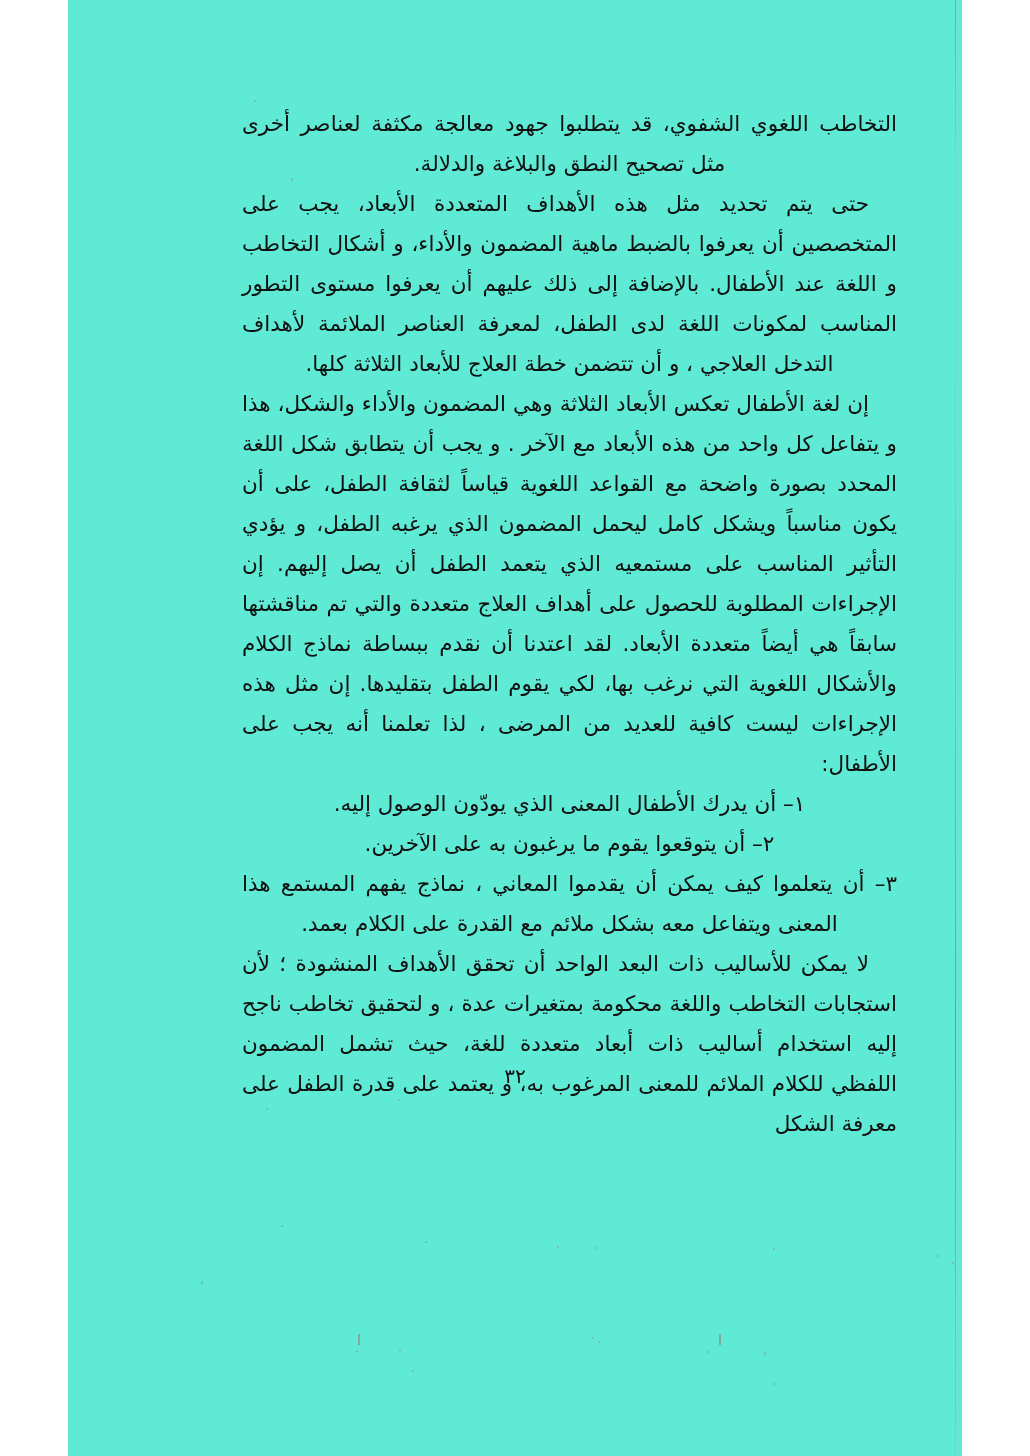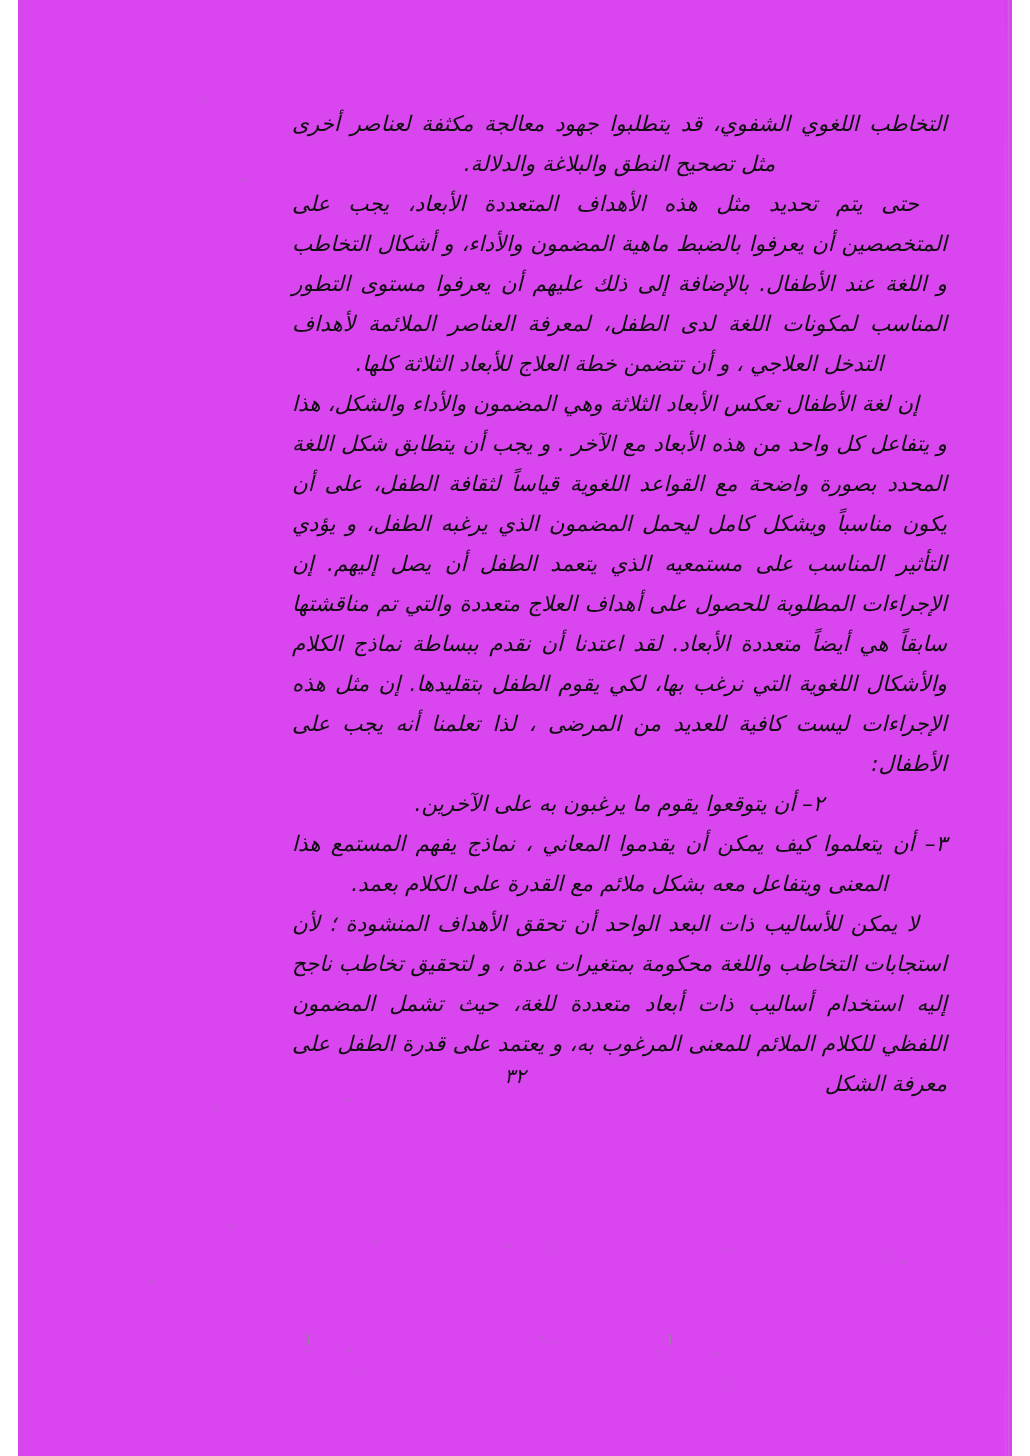--- a/index.html
+++ b/index.html
@@ -3,27 +3,26 @@
 <meta charset="utf-8">
 <title>صفحة ٣٢</title>
 <style>
   html, body {
     margin: 0;
     padding: 0;
     background: #ffffff;
   }
   #page {
     position: relative;
-    width: 994px;
+    width: 894px;
     height: 1456px;
     margin: 0 auto;
-    background: #d946ef;
+    background: #5eead4;
     overflow: hidden;
     font-family: "DejaVu Sans", "Liberation Sans", sans-serif;
-    font-style: italic;
   }
   
   #scan-edge-right {
     position: absolute;
     top: 0;
     right: 6px;
     width: 1px;
     height: 1456px;
     background: linear-gradient(to bottom,
         rgba(120,120,120,0.55) 0%,
@@ -121,20 +120,24 @@
   <div id="textblock">
 
     <p class="para no-indent last-centered">التخاطب اللغوي الشفوي، قد يتطلبوا جهود معالجة مكثفة لعناصر أخرى مثل تصحيح النطق والبلاغة والدلالة.</p>
 
     <p class="para last-centered">حتى يتم تحديد مثل هذه الأهداف المتعددة الأبعاد، يجب على المتخصصين أن يعرفوا بالضبط ماهية المضمون والأداء، و أشكال التخاطب و اللغة عند الأطفال. بالإضافة إلى ذلك عليهم أن يعرفوا مستوى التطور المناسب لمكونات اللغة لدى الطفل، لمعرفة العناصر الملائمة لأهداف التدخل العلاجي ، و أن تتضمن خطة العلاج للأبعاد الثلاثة كلها.</p>
 
     <p class="para last-right">إن لغة الأطفال تعكس الأبعاد الثلاثة وهي المضمون والأداء والشكل، هذا و يتفاعل كل واحد من هذه الأبعاد مع الآخر . و يجب أن يتطابق شكل اللغة المحدد بصورة واضحة مع القواعد اللغوية قياساً لثقافة الطفل، على أن يكون مناسباً ويشكل كامل ليحمل المضمون الذي يرغبه الطفل، و يؤدي التأثير المناسب على مستمعيه الذي يتعمد الطفل أن يصل إليهم. إن الإجراءات المطلوبة للحصول على أهداف العلاج متعددة والتي تم مناقشتها سابقاً هي أيضاً متعددة الأبعاد. لقد اعتدنا أن نقدم ببساطة نماذج الكلام والأشكال اللغوية التي نرغب بها، لكي يقوم الطفل بتقليدها. إن مثل هذه الإجراءات ليست كافية للعديد من المرضى ، لذا تعلمنا أنه يجب على الأطفال:</p>
 
     <ol class="list">
       <li class="list-item">
+        <span class="marker">١–</span>
+        <span>أن يدرك الأطفال المعنى الذي يودّون الوصول إليه.</span>
+      </li>
+      <li class="list-item">
         <span class="marker">٢–</span>
         <span>أن يتوقعوا يقوم ما يرغبون به على الآخرين.</span>
       </li>
       <li class="list-item wrap">
         <span class="marker">٣–</span>
         <span>أن يتعلموا كيف يمكن أن يقدموا المعاني ، نماذج يفهم المستمع هذا المعنى ويتفاعل معه بشكل ملائم مع القدرة على الكلام بعمد.</span>
       </li>
     </ol>
 
     <p class="para last-right">لا يمكن للأساليب ذات البعد الواحد أن تحقق الأهداف المنشودة ؛ لأن استجابات التخاطب واللغة محكومة بمتغيرات عدة ، و لتحقيق تخاطب ناجح إليه استخدام أساليب ذات أبعاد متعددة للغة، حيث تشمل المضمون اللفظي للكلام الملائم للمعنى المرغوب به، و يعتمد على قدرة الطفل على معرفة الشكل</p>

